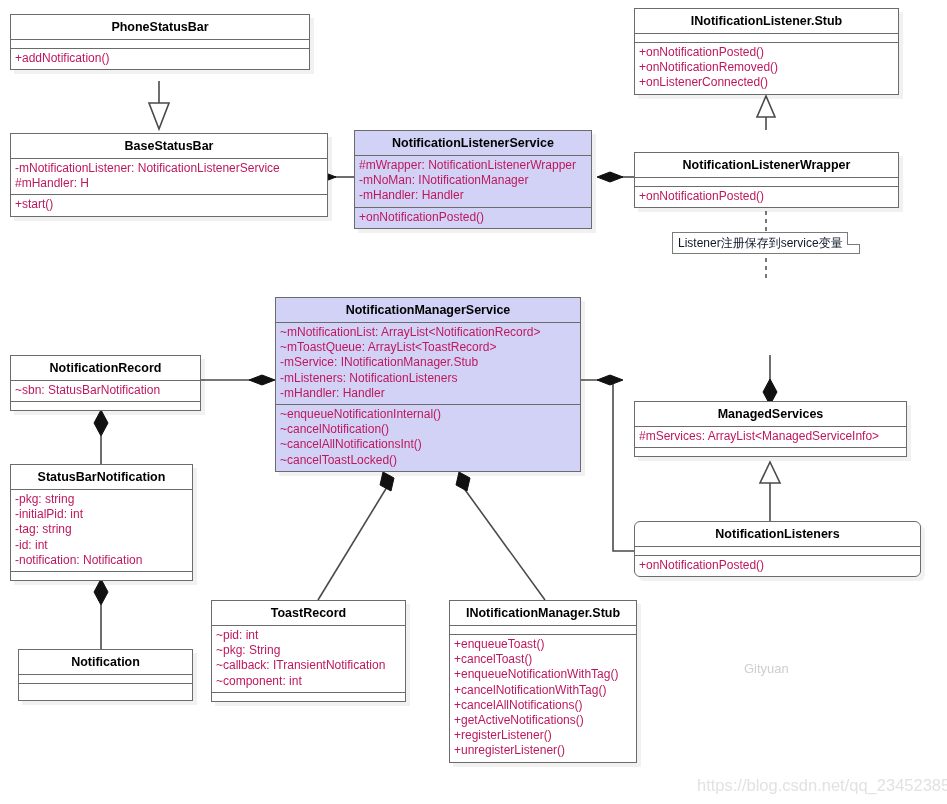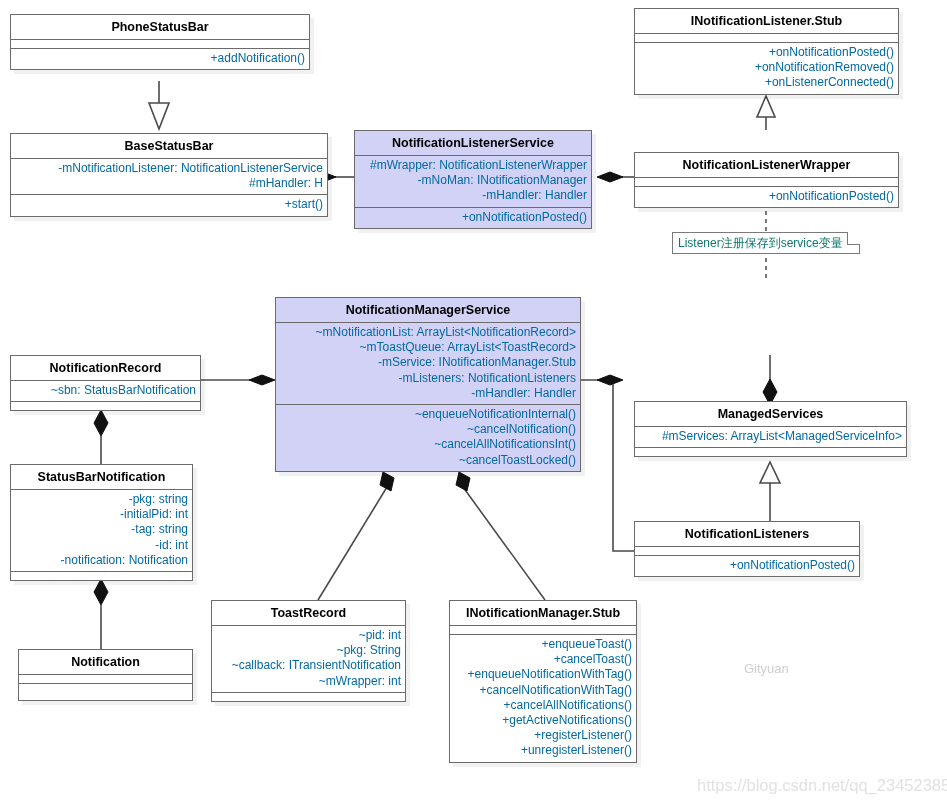--- a/index.html
+++ b/index.html
@@ -32,37 +32,36 @@
     padding:5px 4px 5px 4px;
     line-height:14px;
     border-bottom:1.6px solid #6b6b6b;
     white-space:nowrap;
   }
   .cls-compartment{
     padding:2px 4px 3px 4px;
     border-bottom:1.6px solid #6b6b6b;
     font-size:12px;
     line-height:15.2px;
-    color:#0369a1;
-    text-align:right;
+    color:#be185d;
   }
   .cls-compartment:last-child{border-bottom:none;}
   .cls-compartment.empty{ height:8px; padding:0; }
   .cls-compartment.empty2{ height:16px; padding:0; }
   .cls-row{ white-space:nowrap; }
 
   
   .uml-note{
     position:absolute;
     box-sizing:border-box;
     border:1.4px solid #7a7a7a;
     background:#ffffff;
     font-size:12px;
     line-height:14px;
-    color:#0f766e;
+    color:#0f172a;
     padding:3px 16px 3px 5px;
     white-space:nowrap;
     z-index:6;
   }
   .uml-note .fold{
     position:absolute;
     top:-1px;
     right:-1px;
     width:12px;
     height:12px;
@@ -191,21 +190,21 @@
 
 
   <div class="uml-class" style="left:634px; top:401px; width:273px;">
     <div class="cls-name">ManagedServices</div>
     <div class="cls-compartment">
       <div class="cls-row">#mServices: ArrayList&lt;ManagedServiceInfo&gt;</div>
     </div>
     <div class="cls-compartment empty"></div>
   </div>
 
-  <div class="uml-class" style="left:634px; top:521px; width:226px;">
+  <div class="uml-class" style="left:634px; top:521px; width:287px;border-radius:6px;">
     <div class="cls-name">NotificationListeners</div>
     <div class="cls-compartment empty"></div>
     <div class="cls-compartment">
       <div class="cls-row">+onNotificationPosted()</div>
     </div>
   </div>
 
   <div class="uml-class accent" style="left:275px; top:297px; width:306px;">
     <div class="cls-name">NotificationManagerService</div>
     <div class="cls-compartment">
@@ -248,21 +247,21 @@
     <div class="cls-compartment empty"></div>
     <div class="cls-compartment empty2"></div>
   </div>
 
   <div class="uml-class" style="left:211px; top:600px; width:195px;">
     <div class="cls-name">ToastRecord</div>
     <div class="cls-compartment">
       <div class="cls-row">~pid: int</div>
       <div class="cls-row">~pkg: String</div>
       <div class="cls-row">~callback: ITransientNotification</div>
-      <div class="cls-row">~mWrapper: int</div>
+      <div class="cls-row">~component: int</div>
     </div>
     <div class="cls-compartment empty"></div>
   </div>
 
   <div class="uml-class" style="left:449px; top:600px; width:188px;">
     <div class="cls-name">INotificationManager.Stub</div>
     <div class="cls-compartment empty"></div>
     <div class="cls-compartment">
       <div class="cls-row">+enqueueToast()</div>
       <div class="cls-row">+cancelToast()</div>

